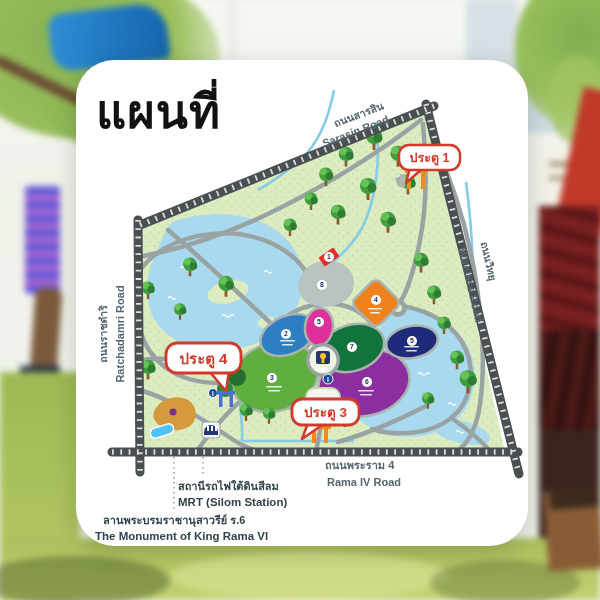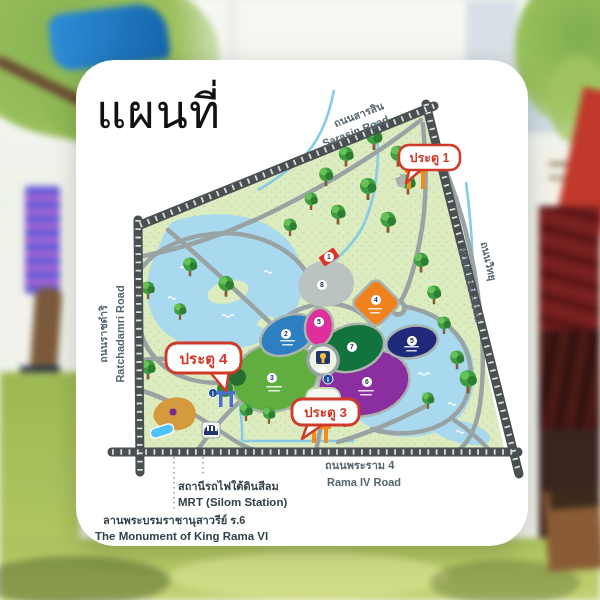--- a/index.html
+++ b/index.html
@@ -38,21 +38,21 @@
   .stall-dark{left:539px;top:430px;width:61px;height:125px;background:#3a2420;}
   .grass-bottom{left:0;top:538px;width:600px;height:62px;background:linear-gradient(#a9c05c,#c3d173);}
   .grass-lit{left:170px;top:552px;width:280px;height:48px;background:#d2dd8a;border-radius:50%;opacity:.85;}
   .grass-shadow{left:-20px;top:556px;width:190px;height:50px;background:rgba(55,75,28,.4);border-radius:50%;}
   .grass-shadow2{left:430px;top:560px;width:150px;height:45px;background:rgba(55,75,28,.3);border-radius:50%;}
   .planter{left:546px;top:490px;width:56px;height:80px;background:#8a5c36;transform:rotate(-4deg);}
   .soil{left:550px;top:490px;width:50px;height:18px;background:#3c2a1c;transform:rotate(-4deg);}
   
   .card{position:absolute;left:76px;top:60px;width:452px;height:486px;background:#fff;
     border-radius:38px;box-shadow:0 6px 24px rgba(0,0,0,.18);}
-  .card-title{position:absolute;left:20px;top:14px;font-size:47px;font-weight:400;color:#111;
+  .card-title{position:absolute;left:20px;top:14px;font-size:47px;font-weight:700;color:#111;
     letter-spacing:1px;}
   .map-svg{position:absolute;left:0;top:0;width:452px;height:486px;}
   .map-svg text{font-family:"Liberation Sans","DejaVu Sans",sans-serif;}
 </style>
 </head>
 <body>
 <div class="stage">
 
 <div class="bg">
   <div class="sky"></div>

